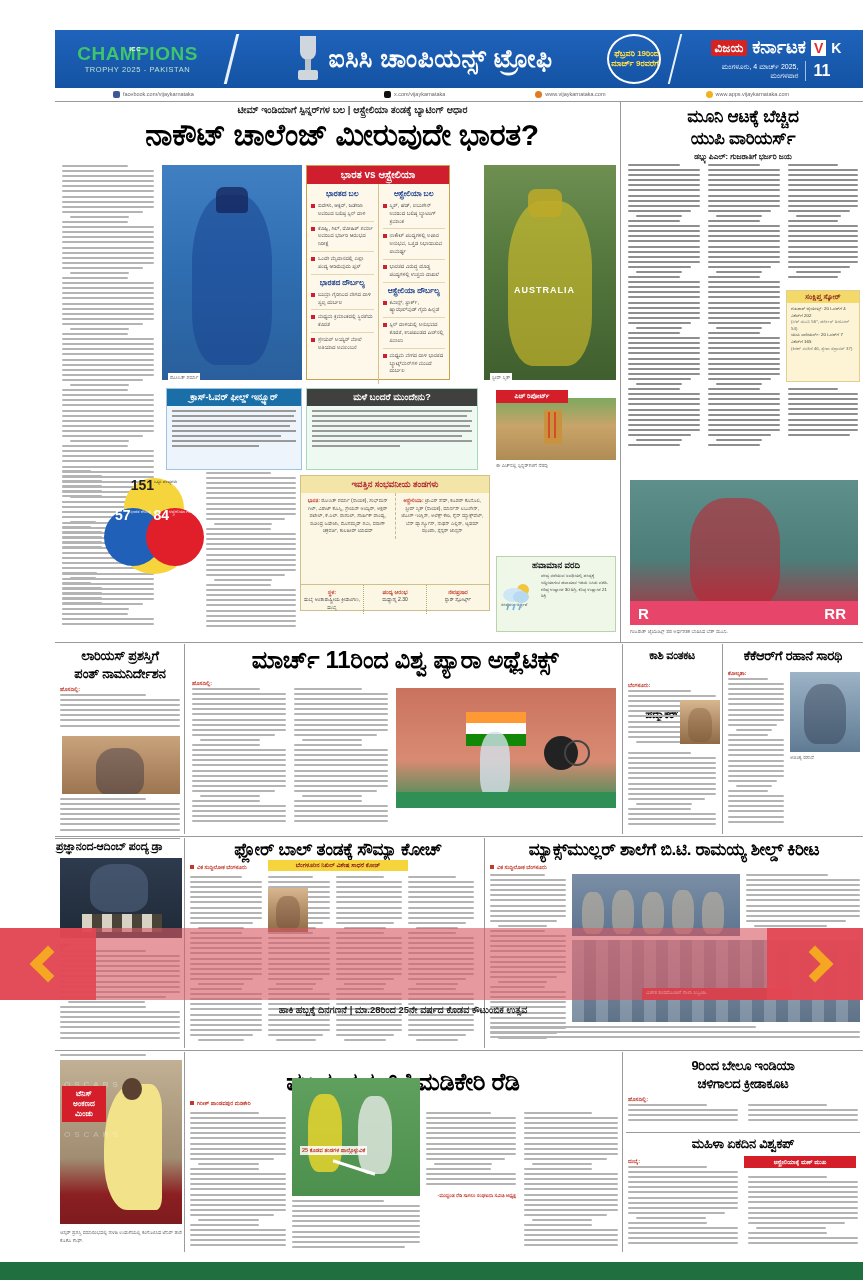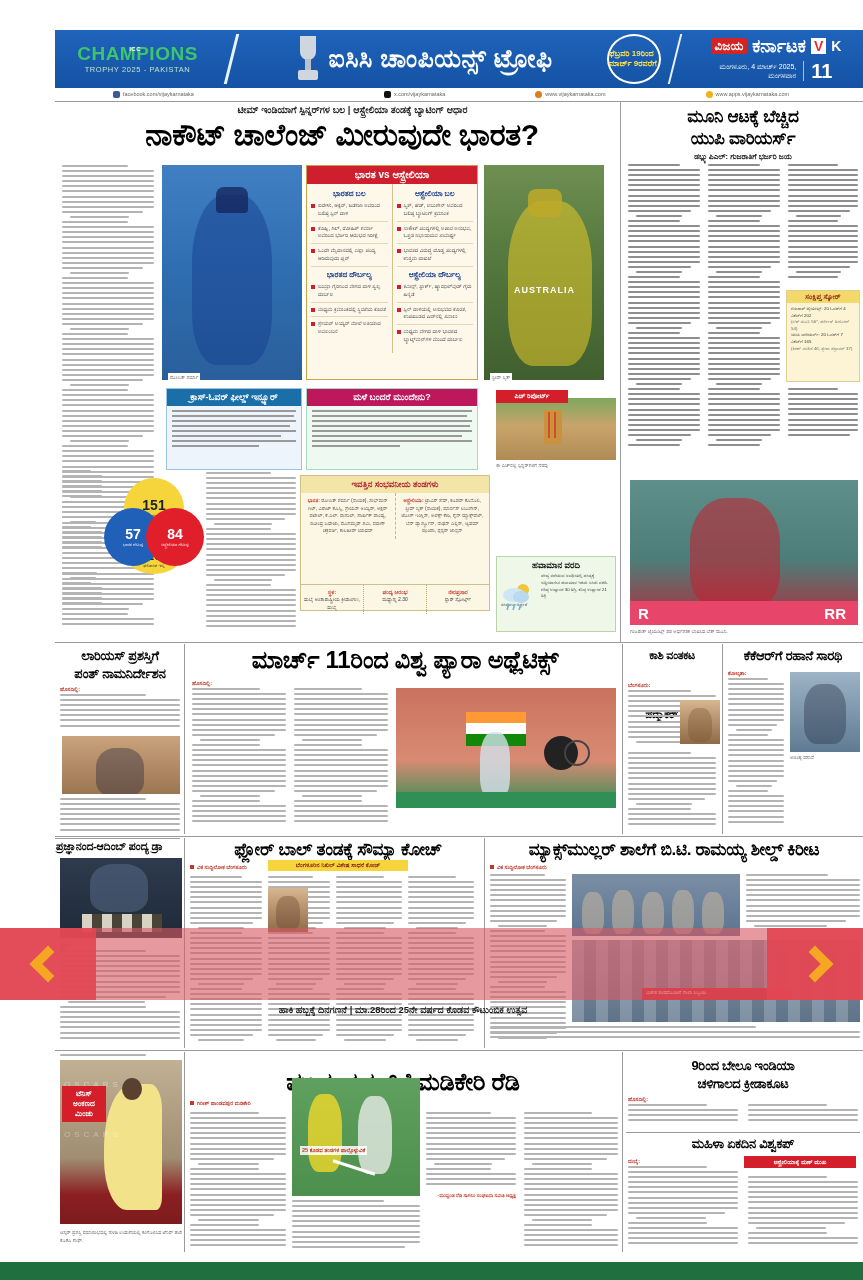--- a/index.html
+++ b/index.html
@@ -16,33 +16,33 @@
   .mh-slash { width:26px; position:relative; }
   .mh-slash:after{ content:""; position:absolute; left:10px; top:4px; width:3px; height:50px; background:#eaf2ff; transform:skewX(-14deg); }
   .mh-title { flex:1; display:flex; align-items:center; justify-content:center; gap:10px; color:#fff;
               font-size:25px; font-weight:bold; letter-spacing:.5px; }
   .mh-trophy { width:22px; height:46px; position:relative; }
   .mh-trophy .cup { position:absolute; left:3px; top:0; width:16px; height:24px; border-radius:0 0 8px 8px; background:#cfd6dd; }
   .mh-trophy .stem{ position:absolute; left:8px; top:23px; width:6px; height:12px; background:#b9c1c9; }
   .mh-trophy .base{ position:absolute; left:1px; top:34px; width:20px; height:10px; background:#cfd6dd; border-radius:2px; }
   .mh-dates { width:62px; display:flex; align-items:center; justify-content:center; }
   .mh-oval { width:54px; height:50px; border:2px solid #ffffff; border-radius:50%; color:#ffe14d;
-             font-size:8px; font-weight:bold; display:flex; flex-direction:column; align-items:center; justify-content:center; line-height:1.25; }
+             font-size:8px; font-weight:bold; display:flex; flex-direction:column; align-items:center; justify-content:center; line-height:1.25;text-align:right; }
   .mh-div2 { width:22px; position:relative; }
   .mh-div2:after{ content:""; position:absolute; left:9px; top:4px; width:2px; height:50px; background:#eaf2ff; transform:skewX(-14deg);}
   .mh-vk { width:178px; display:flex; flex-direction:column; align-items:center; justify-content:center; gap:3px; }
   .vk-row { display:flex; align-items:center; gap:5px; }
   .vk-red { background:#d32323; color:#fff; font-size:12px; font-weight:bold; padding:1px 4px; border-radius:2px; }
   .vk-wht { color:#fff; font-size:18px; font-weight:bold; }
   .vk-v { color:#e03030; font-size:14px; font-weight:bold; background:#fff; padding:0 3px; }
   .vk-k { color:#fff; font-size:14px; font-weight:bold; }
   .vk-row2 { display:flex; align-items:center; gap:7px; }
   .vk-date { color:#fff; font-size:7px; text-align:right; line-height:1.3; }
   .vk-pipe { width:1px; height:20px; background:#9fc0ec; }
-  .vk-pg { color:#fff; font-size:20px; font-weight:bold; }
+  .vk-pg { color:#fff; font-size:16px; font-weight:bold; }
 
   .sociband { position:absolute; left:55px; top:88px; width:810px; height:12px; background:#ffffff;
               display:flex; align-items:center; font-size:5.5px; color:#666; }
   .soc { display:flex; align-items:center; gap:3px; margin-right:40px; }
   .soc .dot { width:7px; height:7px; border-radius:2px; display:inline-block; }
   .hrule { position:absolute; height:1px; background:#9a9a9a; }
   .vrule { position:absolute; width:1px; background:#9a9a9a; }
 
   .kicker { position:absolute; font-size:9.5px; color:#1a1a1a; text-align:center; font-weight:600; }
   .headline { position:absolute; color:#000; font-weight:bold; letter-spacing:-.3px; }
@@ -87,22 +87,22 @@
   .bullet { width:4px; height:4px; background:#cf1f2e; flex:none; margin-top:2px; }
 
   
   .bx { position:absolute; border:1px solid #bbb; }
   .bx-hd { font-size:9px; font-weight:bold; color:#fff; text-align:center; padding:3px 0; }
   .bx-bd { padding:4px 5px; }
   .bx-bd .ln { height:2px; background:#9a9a9a; margin-bottom:3px; }
 
   
   .venn { position:absolute; width:100px; height:96px; }
-  .venn .c { position:absolute; border-radius:50%; display:flex; flex-direction:column;
-             align-items:center; justify-content:center; color:#fff; }
+  .venn .c { position:absolute; border-radius:50%; display:flex; flex-direction:row;
+             align-items:flex-start; justify-content:center; color:#fff; }
   .venn .top { left:20px; top:0; width:60px; height:60px; background:#f5d53b; color:#222; z-index:1;}
   .venn .bl  { left:0;  top:30px; width:58px; height:58px; background:#2060b8; z-index:3;}
   .venn .br  { left:42px; top:30px; width:58px; height:58px; background:#e01f2b; z-index:3;}
   .venn .bot { left:20px; top:52px; width:60px; height:44px; background:#f5d53b; color:#222; z-index:2;}
   .venn .num { font-size:14px; font-weight:bold; line-height:1; }
   .venn .lbl { font-size:4.4px; text-align:center; line-height:1.2; margin-top:1px; }
 
   
   .xi { position:absolute; border:1px solid #cfc08a; background:#fbf7e4; }
   .xi-hd { background:#f3e5a8; color:#b4232f; font-size:8.5px; font-weight:bold; text-align:center; padding:3px 0; }
@@ -489,28 +489,28 @@
       <div class="ln"></div>
       <div class="ln"></div>
     </div>
 
   <div class="photo ph-rohit" style="left:162px;top:165px;width:140px;height:215px;">
     <div class="silhouette" style="left:30px;top:30px;width:80px;height:170px;background:rgba(20,60,140,.45);"></div>
     <div style="position:absolute;left:54px;top:22px;width:32px;height:26px;background:rgba(20,35,90,.75);border-radius:8px 8px 4px 4px;"></div>
   </div>
   <div class="cap" style="left:168px;top:373px;background:#fff;padding:1px 2px;">ರೋಹಿತ್ ಶರ್ಮಾ</div>
 
-  <div class="photo ph-smith" style="left:484px;top:165px;width:120px;height:215px;">
+  <div class="photo ph-smith" style="left:484px;top:165px;width:132px;height:215px;">
     <div class="silhouette" style="left:24px;top:36px;width:84px;height:165px;background:rgba(230,200,40,.55);"></div>
     <div style="position:absolute;left:44px;top:24px;width:34px;height:28px;background:rgba(190,170,40,.85);border-radius:8px;"></div>
     <div style="position:absolute;left:30px;top:120px;font-size:9px;color:#fff;font-weight:bold;letter-spacing:1px;">AUSTRALIA</div>
   </div>
   <div class="cap" style="left:490px;top:373px;background:#fff;padding:1px 2px;">ಸ್ಟೀವ್ ಸ್ಮಿತ್</div>
 
-  <div class="cmp" style="left:306px;top:165px;width:172px;height:215px;">
+  <div class="cmp" style="left:306px;top:165px;width:144px;height:215px;">
     <div class="cmp-hd">ಭಾರತ vs ಆಸ್ಟ್ರೇಲಿಯಾ</div>
     <div class="cmp-body">
       <div class="cmp-col">
         <div class="cmp-sub">ಭಾರತದ ಬಲ</div>
         <div class="cmp-item">
             <span class="bullet"></span>
             <span>ಐದೇಳು, ಆಕ್ಸರ್, ಜಡೇಜಾ ಅವರಿಂದ ಬಲಿಷ್ಠ ಸ್ಪಿನ್ ದಾಳಿ</span>
           </div>
         <div class="cmp-item">
             <span class="bullet"></span>
@@ -573,21 +573,21 @@
         <div class="ln" style="width:100%"></div>
       <div class="ln" style="width:95%"></div>
         <div class="ln" style="width:100%"></div>
         <div class="ln" style="width:88%"></div>
       <div class="ln" style="width:100%"></div>
         <div class="ln" style="width:70%"></div>
     </div>
   </div>
 
   <div class="bx" style="left:306px;top:388px;width:172px;height:82px;background:#eef9f2;border-color:#a8d8bd;">
-    <div class="bx-hd" style="background:#be185d;">ಮಳೆ ಬಂದರೆ ಮುಂದೇನು?</div>
+    <div class="bx-hd" style="background:#404040;">ಮಳೆ ಬಂದರೆ ಮುಂದೇನು?</div>
     <div class="bx-bd">
       <div class="ln" style="width:100%"></div>
         <div class="ln" style="width:97%"></div>
         <div class="ln" style="width:100%"></div>
       <div class="ln" style="width:99%"></div>
         <div class="ln" style="width:100%"></div>
         <div class="ln" style="width:94%"></div>
       <div class="ln" style="width:100%"></div>
         <div class="ln" style="width:55%"></div>
     </div>

